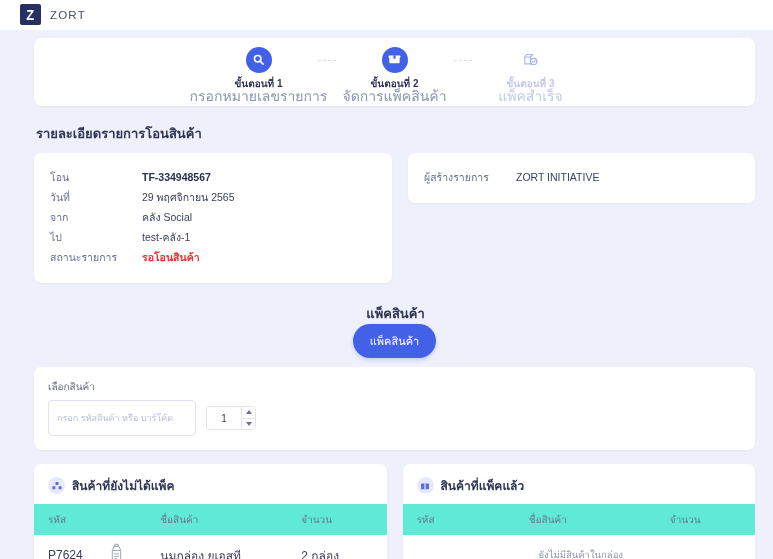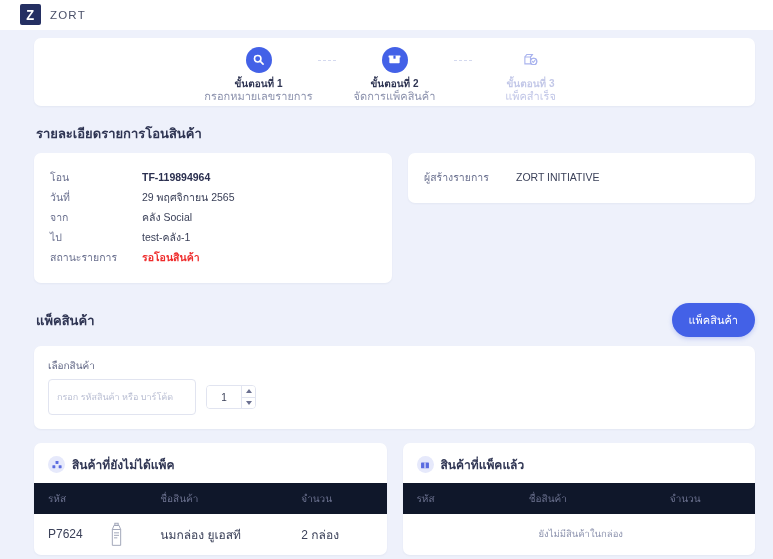--- a/index.html
+++ b/index.html
@@ -93,21 +93,21 @@
     color: #aab4ee;
   }
   .step-title {
     font-size: 10px;
     font-weight: bold;
     color: #2f3553;
     line-height: 13px;
     white-space: nowrap;
   }
   .step-sub {
-    font-size: 11px;
+    font-size: 14px;
     color: #8d93ae;
     line-height: 12px;
     white-space: nowrap;
   }
   .step.inactive .step-title,
   .step.inactive .step-sub { color: #c3c8e8; }
 
   .connector {
     flex: 1;
     height: 1px;
@@ -147,20 +147,21 @@
   .dl-val { color: #3b4159; }
   .dl-val.strong { font-weight: bold; color: #2b3050; }
   .dl-val.danger { color: #ef2b2b; font-weight: bold; }
 
   
   .pack-head {
     display: flex;
     align-items: center;
     justify-content: space-between;
     margin: 20px 0 9px 0;
+    flex-direction: column;
   }
   .pack-head .section-title { margin: 0 0 0 2px; }
   .btn-primary {
     background: #4361e7;
     color: #ffffff;
     font-size: 11px;
     border: none;
     border-radius: 17px;
     padding: 8px 17px;
     cursor: pointer;
@@ -252,21 +253,21 @@
     display: flex; align-items: center; justify-content: center;
     color: #5b6ce0;
   }
   .table-title {
     font-size: 12px;
     font-weight: bold;
     color: #2f3553;
   }
   table { width: 100%; border-collapse: collapse; }
   thead th {
-    background: #0f172a;
+    background: #5eead4;
     font-size: 10px;
     color: #6c7290;
     font-weight: normal;
     text-align: left;
     padding: 8px 10px;
   }
   thead th:first-child { padding-left: 14px; }
   tbody td {
     font-size: 12px;
     color: #3b4159;
@@ -349,21 +350,21 @@
     </div>
   </div>
 
   <div class="section-title">รายละเอียดรายการโอนสินค้า</div>
 
   <div class="detail-row-wrap">
 
     <div class="card detail-card left">
       <div class="dl-row">
         <div class="dl-key">โอน</div>
-        <div class="dl-val strong">TF-119894964</div>
+        <div class="dl-val strong">TF-334948567</div>
       </div>
       <div class="dl-row">
         <div class="dl-key">วันที่</div>
         <div class="dl-val">29 พฤศจิกายน 2565</div>
       </div>
       <div class="dl-row">
         <div class="dl-key">จาก</div>
         <div class="dl-val">คลัง Social</div>
       </div>
       <div class="dl-row">

